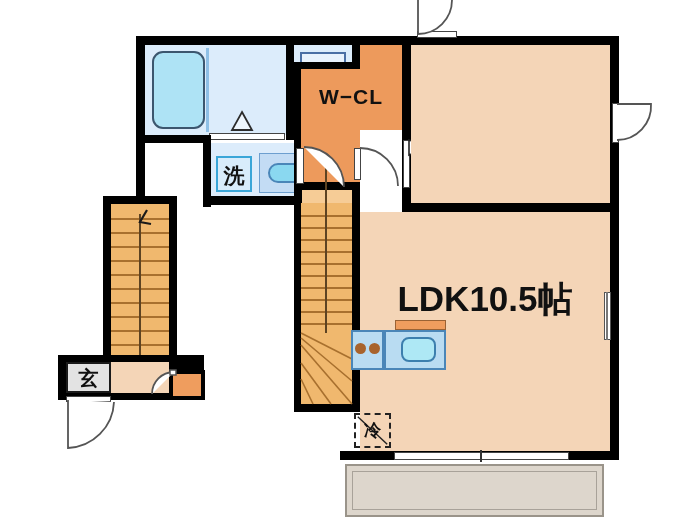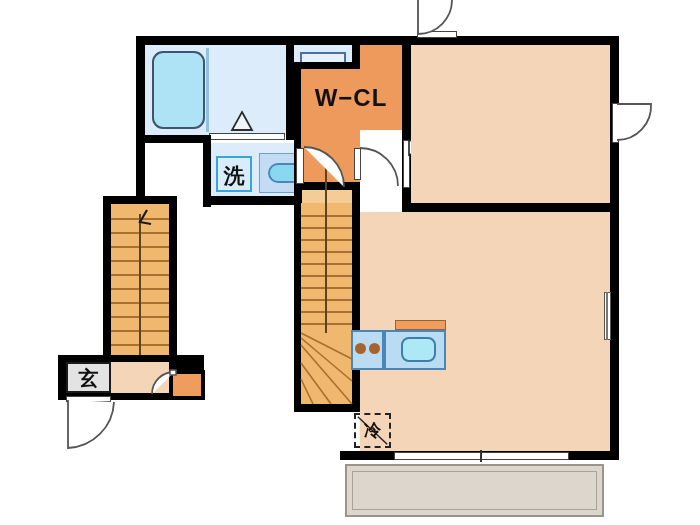--- a/index.html
+++ b/index.html
@@ -36,21 +36,21 @@
   .line-dark  { border: 2px solid #1a1a1a; }
 
   
   .label {
     color: #111111;
     font-weight: bold;
     white-space: nowrap;
     text-align: center;
     line-height: 1;
   }
-  .lbl-wcl   { font-size: 24px; letter-spacing: 1px; }
+  .lbl-wcl   { font-size: 21px; letter-spacing: 1px; }
   .lbl-room  { font-size: 35px; letter-spacing: 0px; }
   .lbl-ldk   { font-size: 35px; letter-spacing: 0px; }
   .lbl-sen   { font-size: 21px; }
   .lbl-gen   { font-size: 20px; }
   .lbl-rei   { font-size: 17px; }
   .lbl-bal   { font-size: 22px; letter-spacing: 2px; color:#1a1a1a;}
 
   
   .tub {
     background: #aee3f5;
@@ -291,20 +291,21 @@
   <svg class="abs" style="left:416px; top:0px; width:44px; height:36px;" viewBox="0 0 44 36">
     <path d="M2 0 L2 34 A34 34 0 0 0 36 0" stroke="#555" stroke-width="1.8" fill="#fff" transform="translate(0,0) scale(1,1)"></path>
   </svg>
 
   <div class="abs win" style="left:612px; top:103px; width:7px; height:40px;"></div>
   <svg class="abs" style="left:617px; top:102px; width:36px; height:44px;" viewBox="0 0 36 44">
     <path d="M0 2 L34 2 A34 34 0 0 1 0 38" stroke="#555" stroke-width="1.8" fill="#fff"></path>
   </svg>
 
   <div class="abs fill-ldk" style="left:360px; top:212px; width:250px; height:239px;"></div>
+  <div class="abs label lbl-ldk" style="left:365px; top:281px; width:240px;">LDK10.5帖</div>
 
   <div class="abs win-thin" style="left:604px; top:292px; width:7px; height:48px;"></div>
   <div class="abs" style="left:606px; top:292px; width:2px; height:48px; background:#777;"></div>
 
   <div class="abs hood" style="left:395px; top:320px; width:51px; height:10px;"></div>
 
   <div class="abs kitchen-counter" style="left:351px; top:330px; width:33px; height:40px;"></div>
   <div class="abs burner" style="left:355px; top:343px; width:11px; height:11px;"></div>
   <div class="abs burner" style="left:369px; top:343px; width:11px; height:11px;"></div>
 

